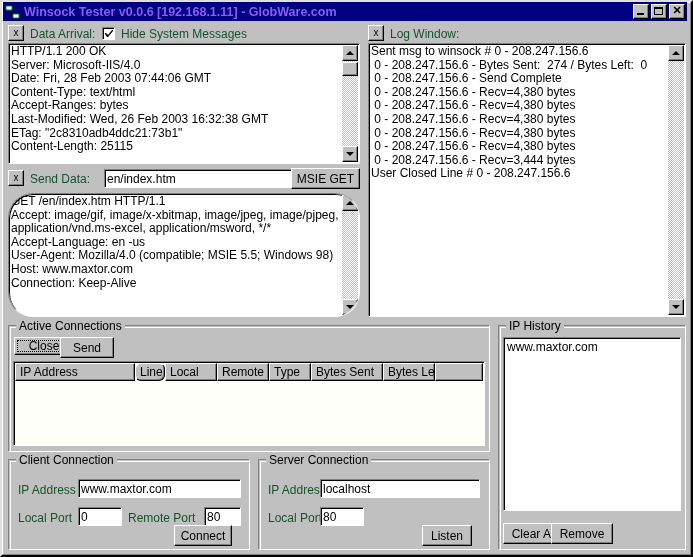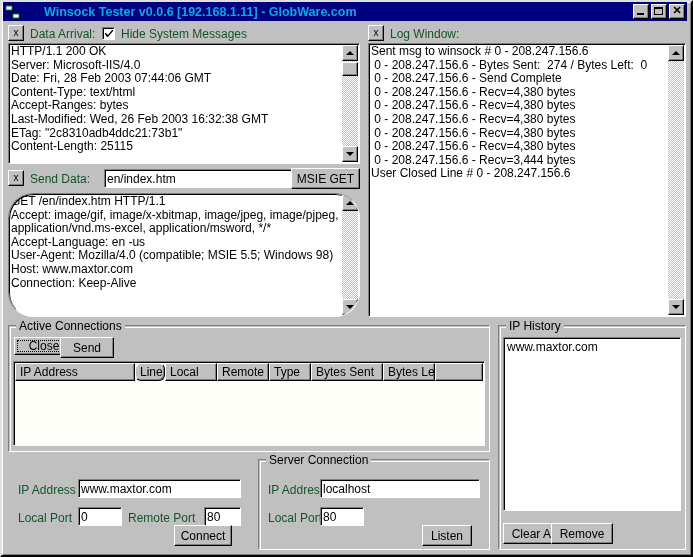--- a/index.html
+++ b/index.html
@@ -57,28 +57,27 @@
     padding: 0 1px 0 2px;
     box-sizing: border-box;
   }
   .title-icon {
     width: 16px; height: 16px;
     margin-right: 3px;
     flex: 0 0 auto;
     position: relative;
   }
   .title-text {
-    color: #0ea5e9;
+    color: #8b5cf6;
     font-size: 12.5px;
     font-weight: bold;
     white-space: nowrap;
     overflow: hidden;
     flex: 1 1 auto;
     letter-spacing: 0px;
-    margin-left: 20px;
   }
   .title-buttons {
     display: flex;
     gap: 2px;
     flex: 0 0 auto;
     align-items: center;
     padding-right: 1px;
   }
   .tbtn {
     width: 16px;
@@ -517,20 +516,23 @@
   <div class="listbox" style="left:503px; top:337px; width:178px; height:174px;">
     <div>www.maxtor.com</div>
   </div>
   <div class="btn" style="left:503px; top:523px; width:62px; height:21px;">
     <span>Clear All</span>
   </div>
   <div class="btn" style="left:551px; top:523px; width:62px; height:21px;">
     <span>Remove</span>
   </div>
 
+  <div class="group" style="left:8px; top:459px; width:242px; height:91px;">
+    <span class="group-title">Client Connection</span>
+  </div>
   <div class="lbl" style="left:18px; top:483px;">IP Address</div>
   <input class="field" type="text" style="position: absolute; left: 78px; top: 479px; width: 163px; height: 19px;" value="www.maxtor.com">
   <div class="lbl" style="left:18px; top:511px;">Local Port</div>
   <input class="field" type="text" style="position: absolute; left: 78px; top: 507px; width: 44px; height: 19px;" value="0">
   <div class="lbl" style="left:128px; top:511px;">Remote Port</div>
   <input class="field" type="text" style="position: absolute; left: 204px; top: 507px; width: 37px; height: 19px;" value="80">
   <div class="btn" style="left:174px; top:525px; width:58px; height:21px;">
     <span>Connect</span>
   </div>
 

